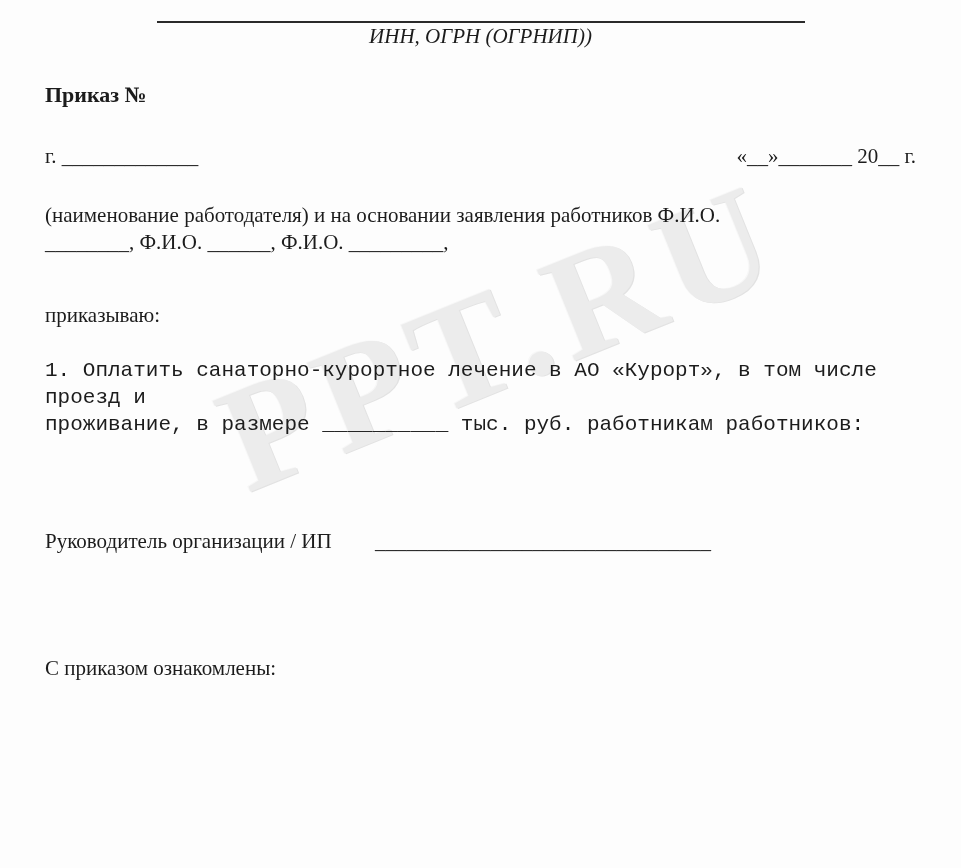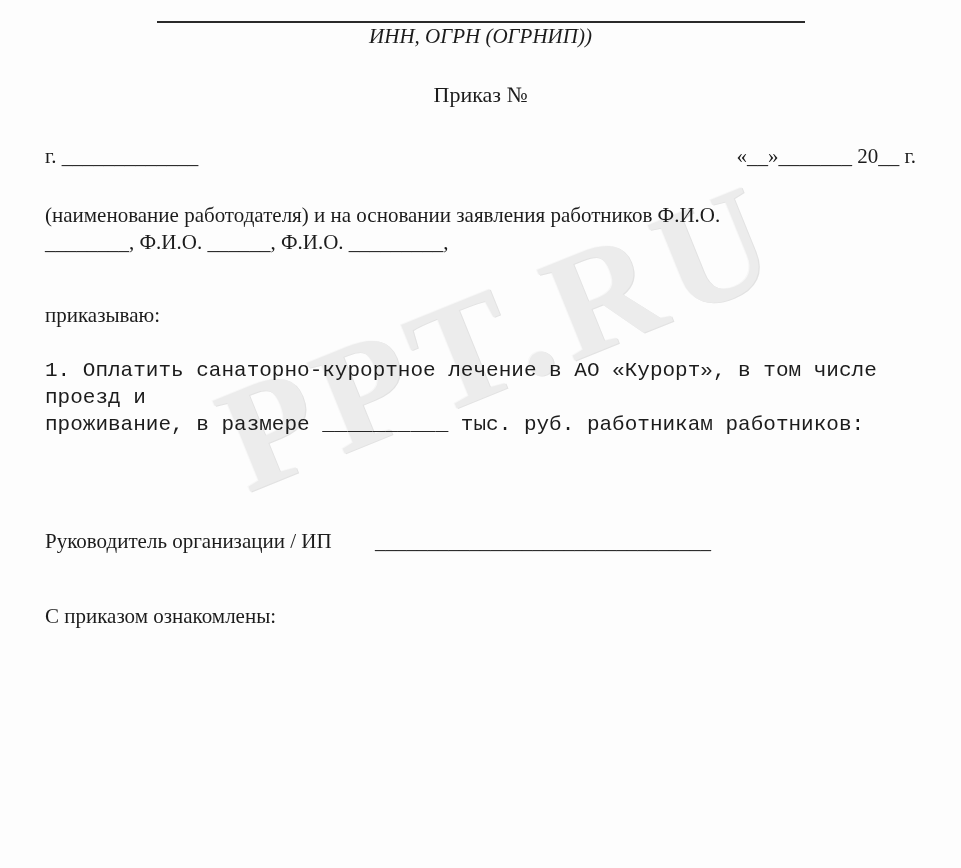--- a/index.html
+++ b/index.html
@@ -45,22 +45,21 @@
     border-top: 2px solid #2a2a2a;
     height: 0;
   }
   .caption {
     text-align: center;
     font-style: italic;
     line-height: 26px;
   }
   .caption.first { margin-top: 8px; }
   .title {
-    text-align: center;
-    font-weight: normal;
+    font-weight: bold;
     font-size: 22px;
     margin-top: 32px;
     line-height: 28px;
   }
   .meta-row {
     display: flex;
     justify-content: space-between;
     margin-top: 34px;
     line-height: 27px;
   }
@@ -68,21 +67,21 @@
   .preamble { margin-top: 32px; }
   .order-word { margin-top: 46px; }
   .item1 { margin-top: 28px; font-family: Liberation Mono, monospace; }
   .item2 { margin-top: 40px; }
   .signature-row {
     margin-top: 90px;
     line-height: 27px;
     font-family: Liberation Serif, serif;
   }
   .signature-row .sig-line { margin-left: 38px; letter-spacing: 0; }
-  .acknowledged { margin-top: 48px; line-height: 27px; }
+  .acknowledged { margin-top: 100px; line-height: 27px; }
 </style>
 </head>
 <body>
 
 <div class="doc">
 
   <div class="watermark">PPT.RU</div>
 
   <div class="content">
 

